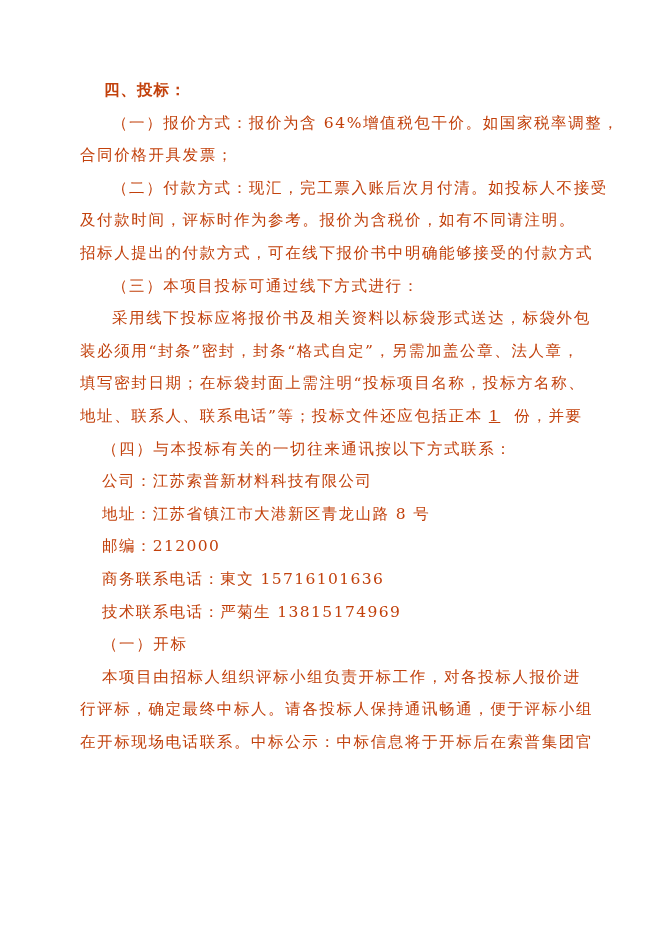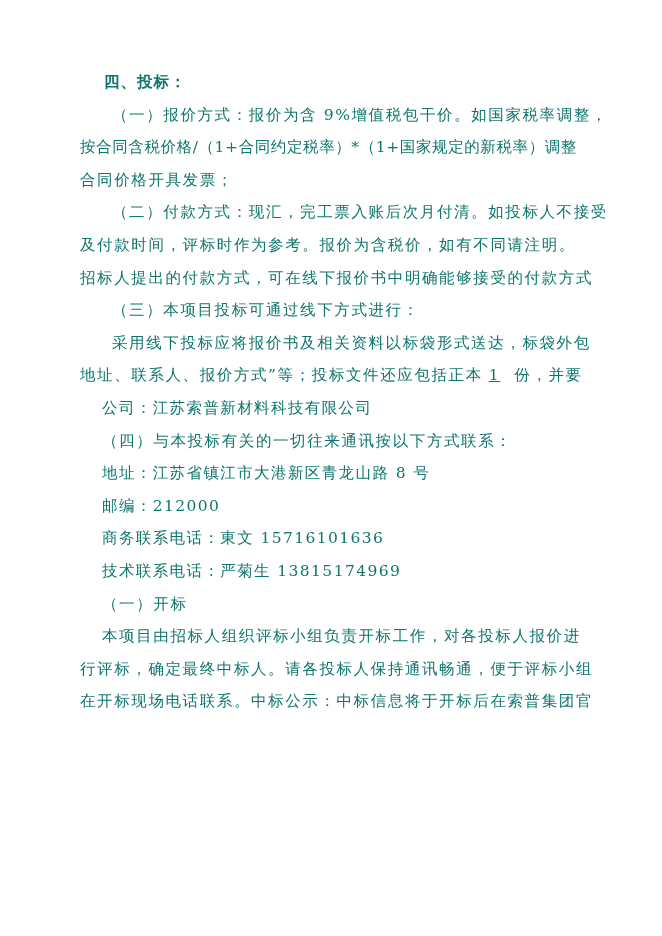--- a/index.html
+++ b/index.html
@@ -1,52 +1,53 @@
 <!DOCTYPE html>
 <html><head>
   <meta charset="utf-8">
   <style>
     html, body { margin: 0; padding: 0; background: #ffffff; }
     body { width: 662px; height: 936px; position: relative; overflow: hidden; }
     .page {
-      position: absolute; left: 80px; top: 66px; width: 500px;
+      position: absolute; left: 80px; top: 74px; width: 500px;
       font-family: "DejaVu Serif", "Liberation Serif", serif;
-      font-size: 15.5px; color: #0f766e; line-height: 32.6px;
+      font-size: 15.5px; color: #c2410c; line-height: 32.6px;
     }
     .line { white-space: nowrap; letter-spacing: 1.6px; height: 32.6px; }
     .line.tight { letter-spacing: 0.6px; }
     .indent { padding-left: 32px; }
     .indent-sm { padding-left: 22px; }
     .heading { font-weight: bold; letter-spacing: 1px; padding-left: 24px; }
     .contact { padding-left: 22px; letter-spacing: 1.4px; }
     .u { text-decoration: underline; padding: 0 14px 0 6px; }
   </style>
 </head>
 <body>
 
 <div class="page">
   <div class="line heading">四、投标：</div>
 
-  <div class="line indent">（一）报价方式：报价为含 9%增值税包干价。如国家税率调整，</div>
-  <div class="line tight">按合同含税价格/（1+合同约定税率）*（1+国家规定的新税率）调整</div>
+  <div class="line indent">（一）报价方式：报价为含 64%增值税包干价。如国家税率调整，</div>
   <div class="line">合同价格开具发票；</div>
 
   <div class="line indent">（二）付款方式：现汇，完工票入账后次月付清。如投标人不接受</div>
   <div class="line">及付款时间，评标时作为参考。报价为含税价，如有不同请注明。</div>
   <div class="line">招标人提出的付款方式，可在线下报价书中明确能够接受的付款方式</div>
 
   <div class="line indent">（三）本项目投标可通过线下方式进行：</div>
 
   <div class="line indent">采用线下投标应将报价书及相关资料以标袋形式送达，标袋外包</div>
+  <div class="line">装必须用“封条”密封，封条“格式自定”，另需加盖公章、法人章，</div>
+  <div class="line">填写密封日期；在标袋封面上需注明“投标项目名称，投标方名称、</div>
   <div class="line">
-    <span>地址、联系人、报价方式”等；投标文件还应包括正本</span><span class="u">1</span><span>份，并要</span>
+    <span>地址、联系人、联系电话”等；投标文件还应包括正本</span><span class="u">1</span><span>份，并要</span>
   </div>
 
+  <div class="line indent-sm">（四）与本投标有关的一切往来通讯按以下方式联系：</div>
   <div class="line contact">公司：江苏索普新材料科技有限公司</div>
-  <div class="line indent-sm">（四）与本投标有关的一切往来通讯按以下方式联系：</div>
   <div class="line contact">地址：江苏省镇江市大港新区青龙山路 8 号</div>
   <div class="line contact">邮编：212000</div>
   <div class="line contact">商务联系电话：東文 15716101636</div>
   <div class="line contact">技术联系电话：严菊生 13815174969</div>
 
   <div class="line indent-sm">（一）开标</div>
   <div class="line indent-sm">本项目由招标人组织评标小组负责开标工作，对各投标人报价进</div>
   <div class="line">行评标，确定最终中标人。请各投标人保持通讯畅通，便于评标小组</div>
   <div class="line">在开标现场电话联系。中标公示：中标信息将于开标后在索普集团官</div>
 </div>

